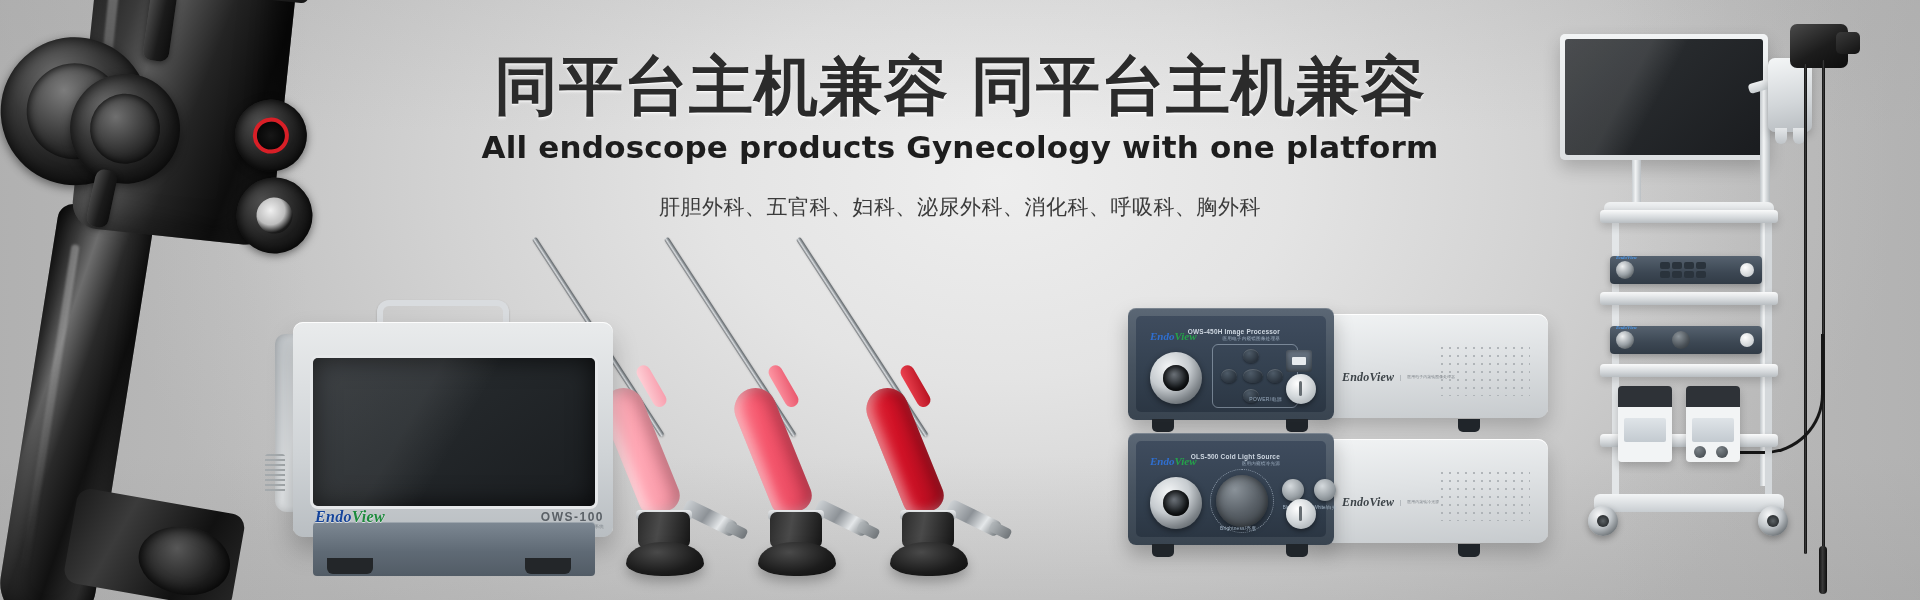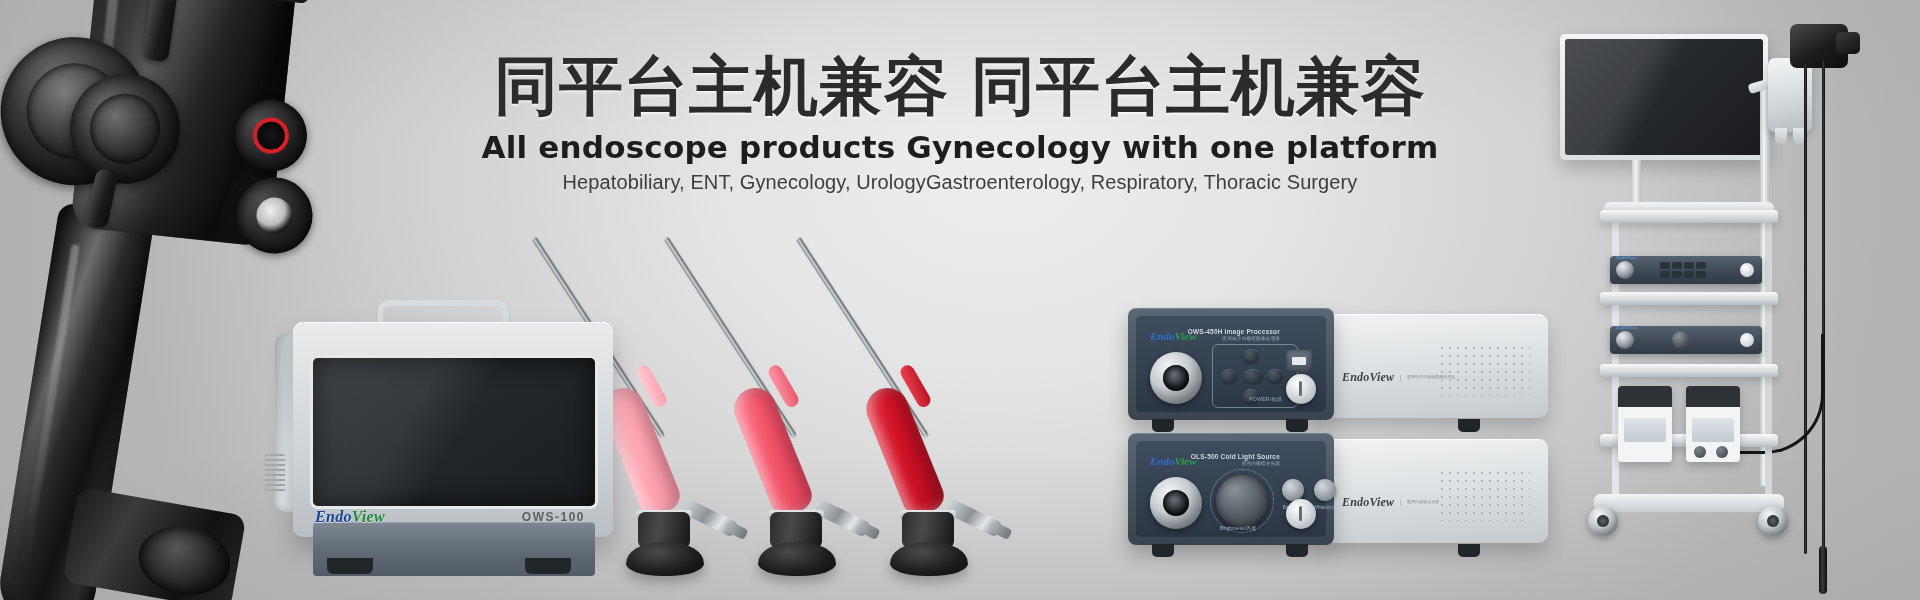--- a/index.html
+++ b/index.html
@@ -104,21 +104,21 @@
   .ows-side{ position:absolute; left:-18px; top:34px; width:34px; height:178px; border-radius:10px 0 0 12px;
     background:linear-gradient(100deg,#babfc3,#e2e5e7 55%,#c5cacd);
     box-shadow:inset 2px 0 6px rgba(0,0,0,.14);}
   .ows-vents{ position:absolute; left:-10px; top:120px; width:20px; height:40px; border-radius:3px;
     background:repeating-linear-gradient(to bottom,#a5aaad 0 2px,transparent 2px 5px);}
   .ows-screen{ position:absolute; left:20px; top:36px; width:282px; height:148px; border-radius:5px;
     background:linear-gradient(145deg,#303438 0%,#24282b 42%,#1a1d20 100%);
     box-shadow:inset 0 0 26px rgba(0,0,0,.75), 0 0 0 3px #e6e8ea;}
   .ows-screen:after{content:"";position:absolute;left:0;top:0;width:100%;height:100%;border-radius:4px;
     background:linear-gradient(120deg,rgba(255,255,255,.07) 0 36%,rgba(255,255,255,0) 52%);}
-  .ows-model{ position:absolute; right:28px; top:188px; font-size:12px; font-weight:700; color:#5a6066; letter-spacing:1.5px;}
+  .ows-model{ position:absolute; right:9px; top:188px; font-size:12px; font-weight:700; color:#5a6066; letter-spacing:1.5px;}
   .ows-model .cn{ display:block; font-size:4.5px; letter-spacing:.2px; font-weight:400; text-align:right; color:#7a8087;}
   .ows-panel{ position:absolute; left:20px; top:200px; width:282px; height:54px; border-radius:4px;
     background:linear-gradient(180deg,#7d8893,#5f6a75 55%,#525c66);
     box-shadow:inset 0 1px 0 rgba(255,255,255,.25);}
   .ows-logo{ position:absolute; left:22px; top:186px; font-family:"Liberation Serif","DejaVu Serif",serif;
     font-size:16px; font-weight:700; font-style:italic; color:#15449a; letter-spacing:.3px;
     text-shadow:0 1px 0 rgba(255,255,255,.6);}
   .ows-logo .g{color:#1d8a3c;}
   .ows-feet{ position:absolute; top:236px; width:46px; height:16px; border-radius:0 0 6px 6px; background:#232629; }
   .ows-feet.f1{ left:34px; } .ows-feet.f2{ left:232px; }
@@ -488,16 +488,16 @@
     <div class="c-caster w2"></div>
   </div>
 
   <div class="vignette"></div>
 
   <div class="copy">
     <div class="h1">
       <span>同平台主机兼容</span><span class="gap"></span><span>同平台主机兼容</span>
     </div>
     <div class="h2">All endoscope products Gynecology with one platform</div>
-    <div class="sub-en">Hepatobiliary, ENT, Gynecology, UrologyGastroenterology, Respiratory, Thoracic Surgery</div>
+    <div class="sub-cn">肝胆外科、五官科、妇科、泌尿外科、消化科、呼吸科、胸外科</div>
   </div>
 
 </div>
 
 </body></html>

